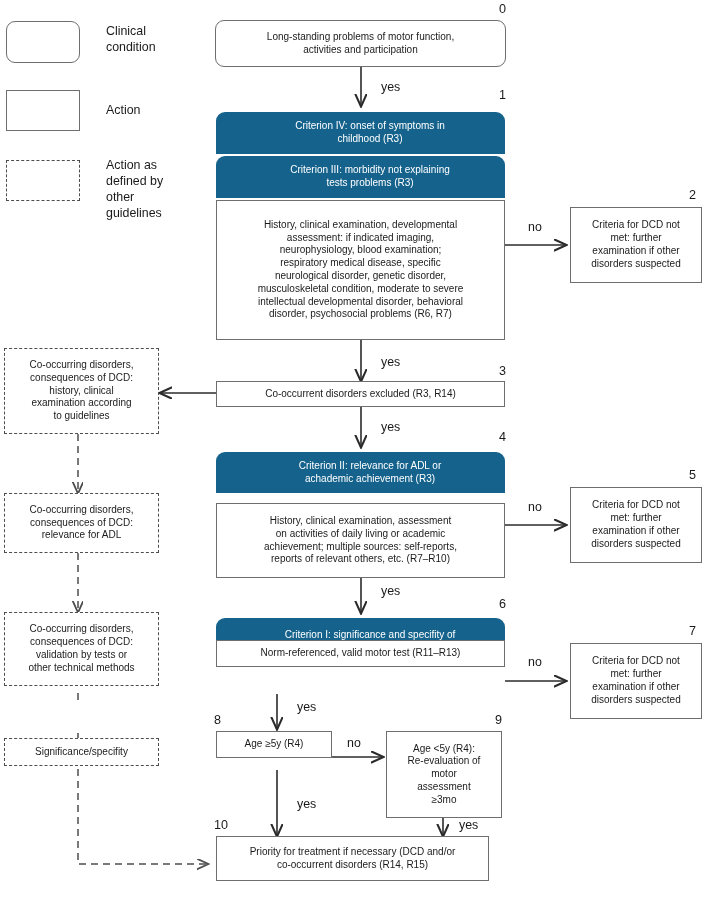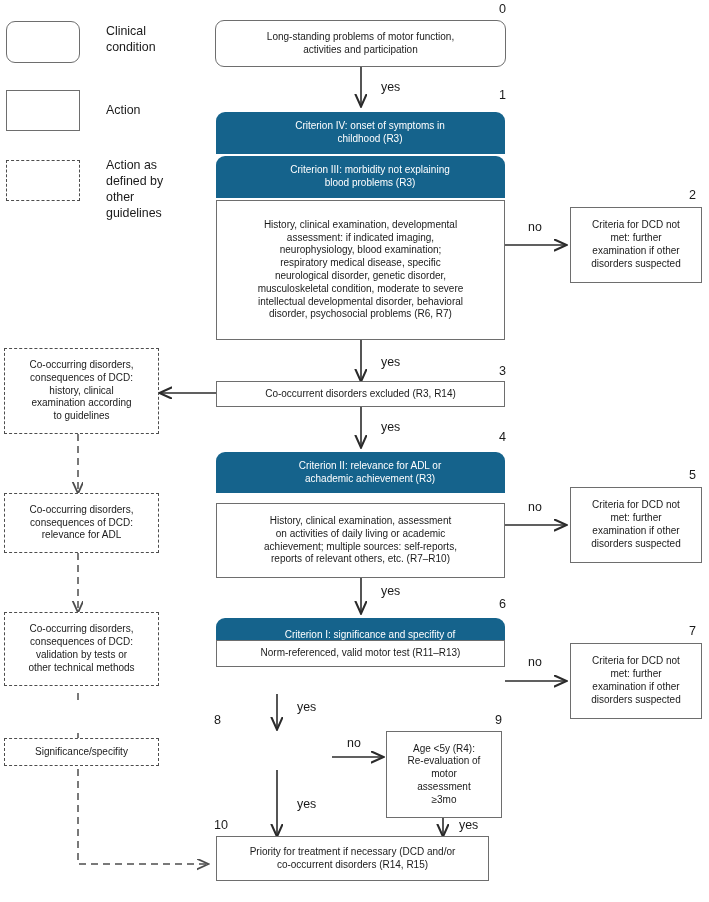--- a/index.html
+++ b/index.html
@@ -144,21 +144,21 @@
 
   <div class="elabel" style="left:381px; top:80px;">yes</div>
 
   <div class="num" style="left:470px; top:88px; width:36px;">1</div>
   <div class="node blue flatbottom" style="left:216px; top:112px; width:289px; height:42px;">
     <span class="nodeTxt">Criterion IV: onset of symptoms in
 childhood (R3)</span>
   </div>
   <div class="node blue flatbottom" style="left:216px; top:156px; width:289px; height:42px;">
     <span class="nodeTxt">Criterion III: morbidity not explaining
-blood problems (R3)</span>
+tests problems (R3)</span>
   </div>
   <div class="node solid" style="left:216px; top:200px; width:289px; height:140px;">
     <span class="nodeTxt">History, clinical examination, developmental
 assessment: if indicated imaging,
 neurophysiology, blood examination;
 respiratory medical disease, specific
 neurological disorder, genetic disorder,
 musculoskeletal condition, moderate to severe
 intellectual developmental disorder, behavioral
 disorder, psychosocial problems (R6, R7)</span>
@@ -219,20 +219,23 @@
 
   <div class="num" style="left:660px; top:624px; width:36px;">7</div>
   <div class="node solid" style="left:570px; top:643px; width:132px; height:76px;">
     <span class="nodeTxt">Criteria for DCD not
 met: further
 examination if other
 disorders suspected</span>
   </div>
 
   <div class="num" style="left:214px; top:713px; width:24px; text-align:left;">8</div>
+  <div class="node solid" style="left:216px; top:731px; width:116px; height:27px;">
+    <span class="nodeTxt">Age ≥5y (R4)</span>
+  </div>
 
   <div class="elabel" style="left:347px; top:736px;">no</div>
   <div class="elabel" style="left:297px; top:797px;">yes</div>
 
   <div class="num" style="left:466px; top:713px; width:36px;">9</div>
   <div class="node solid" style="left:386px; top:731px; width:116px; height:87px;">
     <span class="nodeTxt">Age &lt;5y (R4):
 Re-evaluation of
 motor
 assessment

